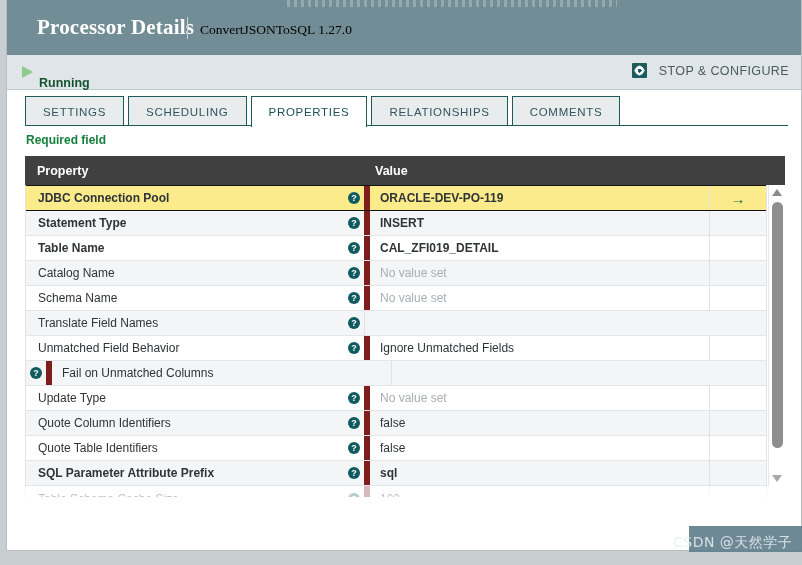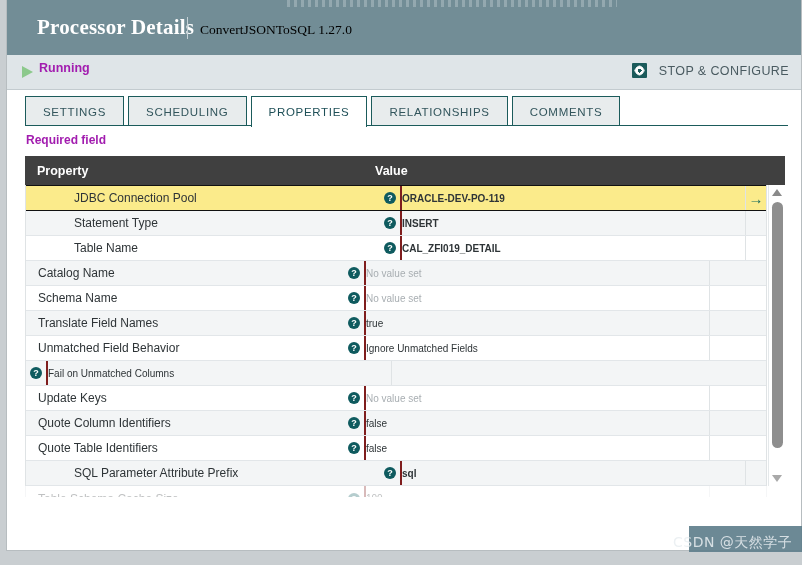--- a/index.html
+++ b/index.html
@@ -89,24 +89,24 @@
     left: 15px;
     top: 11px;
     width: 0; height: 0;
     border-left: 11px solid #8cc98c;
     border-top: 6px solid transparent;
     border-bottom: 6px solid transparent;
   }
   .status-text {
     position: absolute;
     left: 32px;
-    top: 6px;
+    top: 21px;
     font-size: 12.5px;
     font-weight: bold;
-    color: #a21caf;
+    color: #14532d;
   }
   .stop-config {
     position: absolute;
     right: 12px;
     top: 8px;
     display: flex;
     align-items: center;
     gap: 12px;
     cursor: pointer;
   }
@@ -190,21 +190,21 @@
     position: relative;
     background: #ffffff;
     height: 425px;
   }
   .required-note {
     position: absolute;
     left: 19px;
     top: 7px;
     font-size: 12px;
     font-weight: bold;
-    color: #a21caf;
+    color: #15803d;
   }
 
   
   .table-wrap {
     position: absolute;
     left: 18px;
     top: 30px;
     width: 760px;
     height: 330px;
     overflow: hidden;
@@ -252,21 +252,21 @@
   }
   .cell-prop {
     width: 318px;
     padding-left: 12px;
     font-size: 12px;
     color: #2e3437;
     box-sizing: border-box;
     white-space: nowrap;
     overflow: hidden;
   }
-  .cell-prop.req { font-weight: normal; margin-left: 36px; }
+  .cell-prop.req { font-weight: bold; }
   .cell-help {
     width: 20px;
     display: flex;
     align-items: center;
     justify-content: center;
     box-sizing: border-box;
   }
   .help-icon {
     width: 12px; height: 12px;
     border-radius: 50%;
@@ -274,24 +274,24 @@
     color: #ffffff;
     font-size: 9px;
     font-weight: bold;
     line-height: 12px;
     text-align: center;
     font-family: "Liberation Sans", sans-serif;
     cursor: pointer;
   }
   .cell-val {
     width: 345px;
-    padding-left: 0;
-    font-size: 10px;
+    padding-left: 10px;
+    font-size: 12px;
     color: #2e3437;
-    border-left: 2px solid #7f1d1d;
+    border-left: 6px solid #7f1d1d;
     box-sizing: border-box;
     height: 100%;
     display: flex;
     align-items: center;
     white-space: nowrap;
     overflow: hidden;
   }
   .cell-val.req { font-weight: bold; }
   .cell-val.unset { color: #a8aeb2; }
   .cell-act {
@@ -501,40 +501,39 @@
                 <div class="help-icon">?</div>
               </div>
               <div class="cell-val unset">No value set</div>
               <div class="cell-act"></div>
             </div>
             <div class="row alt">
               <div class="cell-prop">Translate Field Names</div>
               <div class="cell-help">
                 <div class="help-icon">?</div>
               </div>
-              <div class="cell-val">true</div>
               <div class="cell-act"></div>
             </div>
             <div class="row">
               <div class="cell-prop">Unmatched Field Behavior</div>
               <div class="cell-help">
                 <div class="help-icon">?</div>
               </div>
               <div class="cell-val">Ignore Unmatched Fields</div>
               <div class="cell-act"></div>
             </div>
             <div class="row alt">
               <div class="cell-help">
                 <div class="help-icon">?</div>
               </div>
               <div class="cell-val">Fail on Unmatched Columns</div>
               <div class="cell-act"></div>
             </div>
             <div class="row">
-              <div class="cell-prop">Update Keys</div>
+              <div class="cell-prop">Update Type</div>
               <div class="cell-help">
                 <div class="help-icon">?</div>
               </div>
               <div class="cell-val unset">No value set</div>
               <div class="cell-act"></div>
             </div>
             <div class="row alt">
               <div class="cell-prop">Quote Column Identifiers</div>
               <div class="cell-help">
                 <div class="help-icon">?</div>

